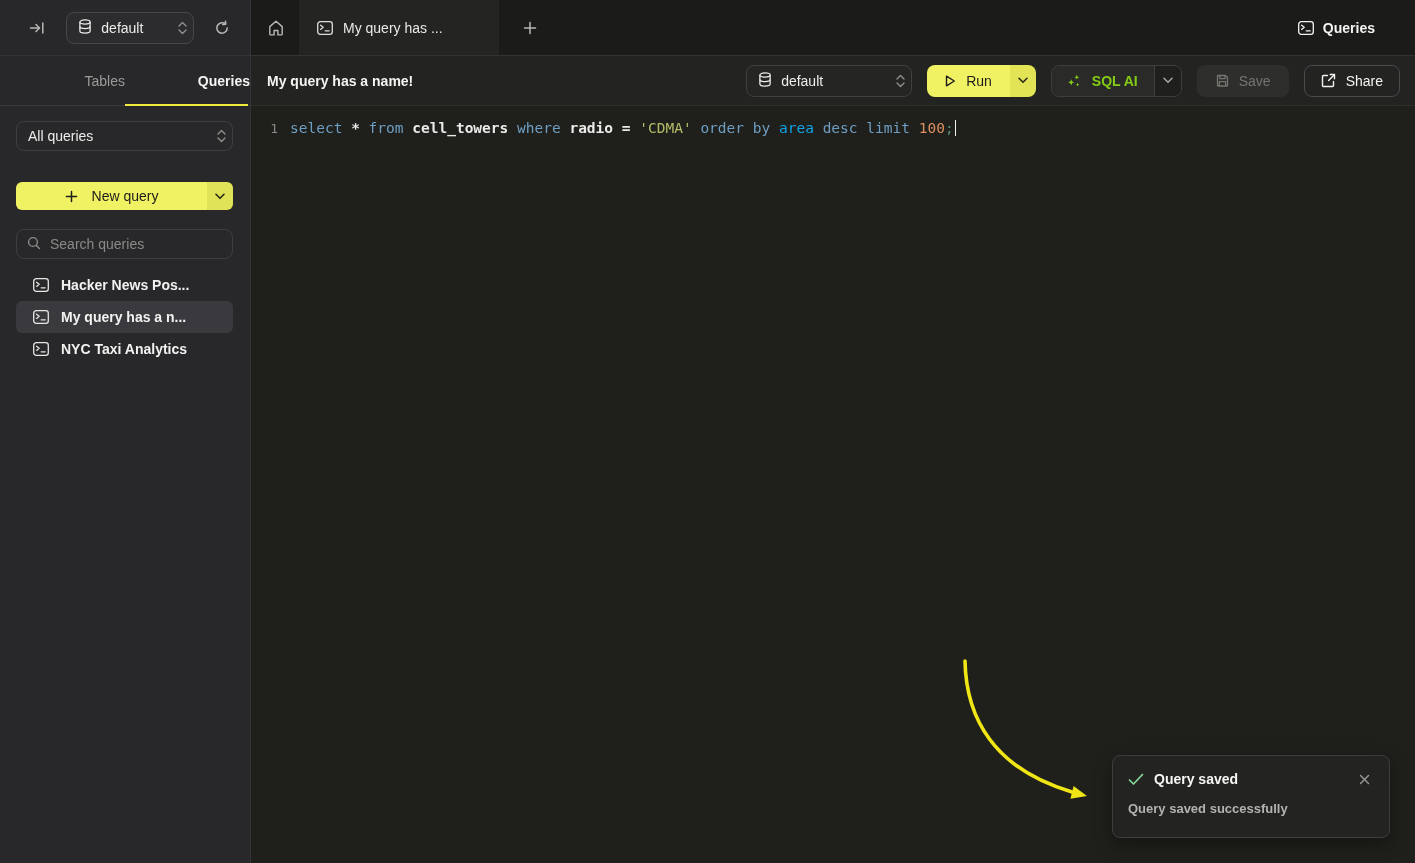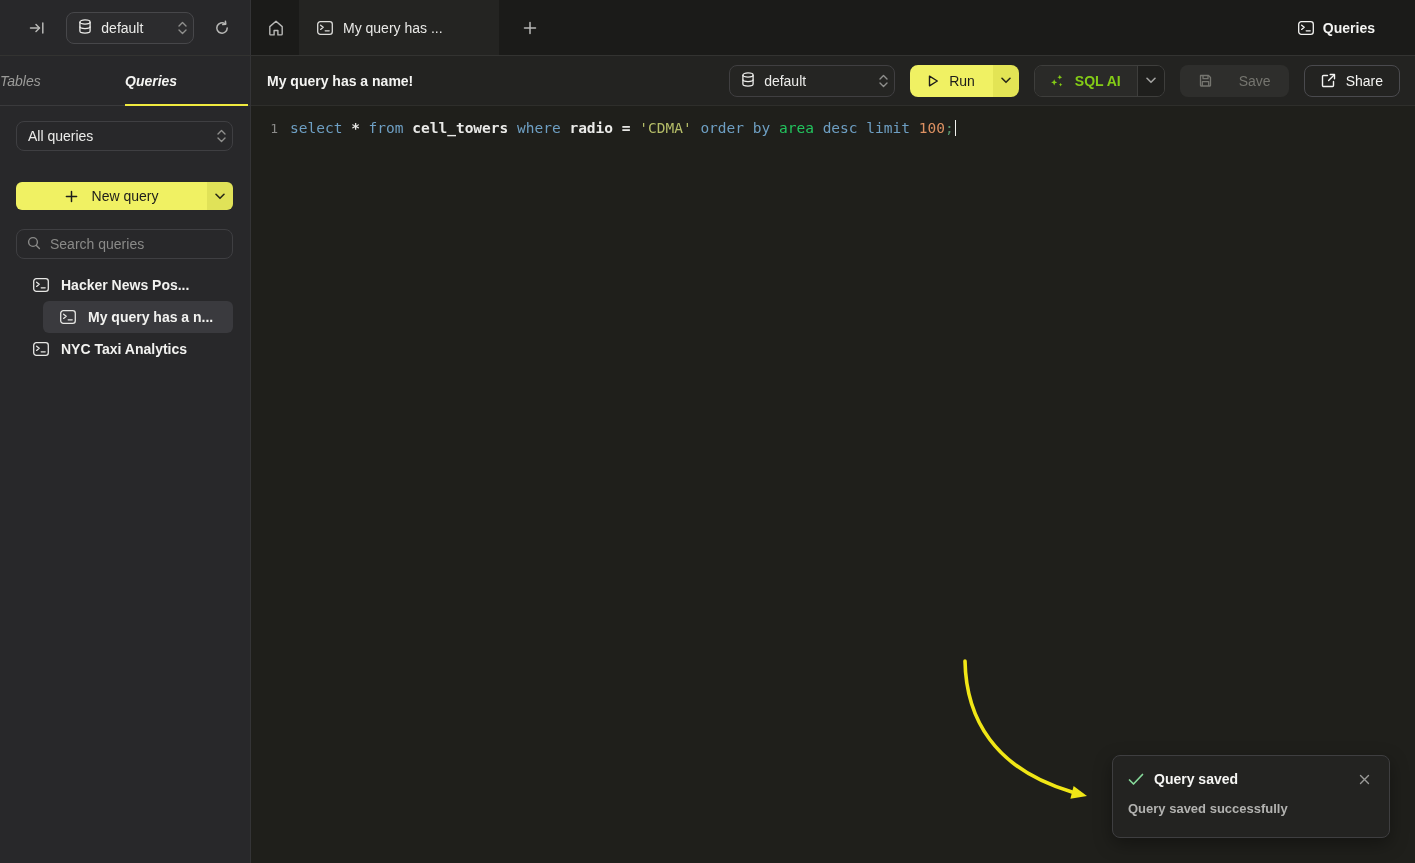--- a/index.html
+++ b/index.html
@@ -34,22 +34,22 @@
   .tab .icon { color:#dcdcda; display:flex; }
   .plus-btn { align-self:center; margin-left:18px; color:#b8b8b6; }
   .topbar-spacer { flex:1; }
   .queries-indicator { align-self:center; display:flex; align-items:center; gap:9px; margin-right:40px;
                        font-weight:600; color:#f4f4f2; cursor:pointer; }
   .queries-indicator .icon { display:flex; color:#f4f4f2; }
 
   
   .sidebar { background:#28282a; border-right:1px solid #343436; display:flex; flex-direction:column; }
   .sidebar-tabs { display:flex; height:50px; border-bottom:1px solid #3a3a3c; position:relative; }
-  .side-tab { flex:1; display:flex; align-items:center; justify-content:flex-start; color:#9b9b99;
-              cursor:pointer; position:relative; font-size:14px;font-style:italic; }
+  .side-tab { flex:1; display:flex; align-items:center; justify-content:flex-end; color:#9b9b99;
+              cursor:pointer; position:relative; font-size:14px; }
   .side-tab.active { color:#f4f4f2; font-weight:600; }
   .side-tab.active::after { content:""; position:absolute; left:0; right:2px; bottom:-1px; height:2px; background:#f0ea3f; }
 
   .sidebar-body { padding:15px 17px 0 16px; display:flex; flex-direction:column; }
   .filter-select { width:100%; background:transparent; border-color:#3f3f42; height:30px; font-weight:400; }
 
   .newq { margin-top:31px; display:flex; height:28px; border-radius:6px; overflow:hidden; }
   .newq-main { flex:1; background:#f0f163; border:none; display:flex; align-items:center; justify-content:center;
                gap:14px; color:#1d1d1b; font-size:14px; font-weight:500; cursor:pointer; font-family:inherit; }
   .newq-chev { width:26px; background:#e0e258; border:none; display:flex; align-items:center; justify-content:center;
@@ -57,21 +57,21 @@
 
   .search-box { margin-top:19px; display:flex; align-items:center; gap:9px; height:30px;
                 border:1px solid #3f3f42; border-radius:8px; padding:0 10px; color:#8a8a88; }
   .search-box input { flex:1; background:transparent; border:none; outline:none; color:#f0f0ee;
                       font-size:14px; font-family:inherit; }
   .search-box input::placeholder { color:#8a8a88; }
 
   .query-list { margin-top:10px; display:flex; flex-direction:column; }
   .query-item { height:32px; display:flex; align-items:center; gap:12px; padding-left:17px;
                 border-radius:6px; cursor:pointer; color:#f2f2f0; }
-  .query-item.selected { background:#3a3a3e;margin-left:27px; }
+  .query-item.selected { background:#3a3a3e; }
   .query-item .icon { display:flex; color:#e6e6e4; }
   .query-item .label { font-weight:600; font-size:14px; white-space:nowrap; overflow:hidden; }
 
   
   .main { display:flex; flex-direction:column; background:#1f1f1b; min-width:0; }
   .main-header { height:50px; background:#232321; border-bottom:1px solid #2e2e2b;
                  display:flex; align-items:center; padding:0 15px 0 16px; gap:15px; }
   .page-title { font-weight:600; color:#f4f4f2; flex:1; cursor:text; }
   .hdr-select { width:166px; background:#252523; border-color:#403f41; }
 
@@ -83,38 +83,38 @@
                        justify-content:center; color:#2a2a18; cursor:pointer; }
 
   .ai-btn { border:1px solid #3e3e3c; }
   .ai-btn .main-seg { background:#2a2a28; color:#84cc16; border:none; display:flex; align-items:center;
                       justify-content:center; gap:10px; padding:0 16px 0 14px; font-size:14px; font-weight:600;
                       cursor:pointer; font-family:inherit; }
   .ai-btn .chev-seg { width:27px; background:#1f1f1d; border:none; border-left:1px solid #3e3e3c;
                       display:flex; align-items:center; justify-content:center; color:#a2a2a0; cursor:pointer; }
 
   .save-btn { height:32px; border:none; border-radius:8px; background:#2e2e2c; color:#75756f;
-              display:flex; align-items:center; gap:26px; padding:0 18px; font-size:14px; font-weight:500;
+              display:flex; align-items:center; gap:9px; padding:0 18px; font-size:14px; font-weight:500;
               font-family:inherit; cursor:default; }
   .share-btn { height:32px; border:1px solid #4a4a4e; border-radius:8px; background:transparent; color:#f4f4f2;
                display:flex; align-items:center; gap:10px; padding:0 16px; font-size:14px; font-weight:500;
                font-family:inherit; cursor:pointer; }
 
   
   .editor { flex:1; padding-top:12px; position:relative; cursor:text; }
   .code-line { display:flex; align-items:flex-start; line-height:21px;
                font-family:"DejaVu Sans Mono", monospace; font-size:14.5px; }
   .ln { width:10px; margin-left:17px; color:#8a8a88; text-align:right; font-size:13px; line-height:21px; }
   .code { margin-left:12px; white-space:pre; }
   .tok-keyword { color:#6e9fc3; }
   .tok-identifier { color:#eaeae8; font-weight:700; }
   .tok-operator { color:#e6e6e4; font-weight:700; }
   .tok-string { color:#b5bd68; }
   .tok-number { color:#dd9162; }
-  .tok-builtin { color:#22c55e; }
+  .tok-builtin { color:#0ea5e9; }
   .tok-punctuation { color:#57936c; }
   .tok-plain { color:#d8d8d6; }
   .caret { display:inline-block; width:1.5px; height:16px; background:#f2f2f0; vertical-align:-3px; margin-left:1px; }
 
   
   .arrow-overlay { position:absolute; left:0; top:0; pointer-events:none; z-index:5; }
 
   
   .toast { position:absolute; right:25px; bottom:25px; width:278px; height:83px; background:#232321;
            border:1px solid #3e3e40; border-radius:8px; padding:14px 16px 0 15px; z-index:6;

